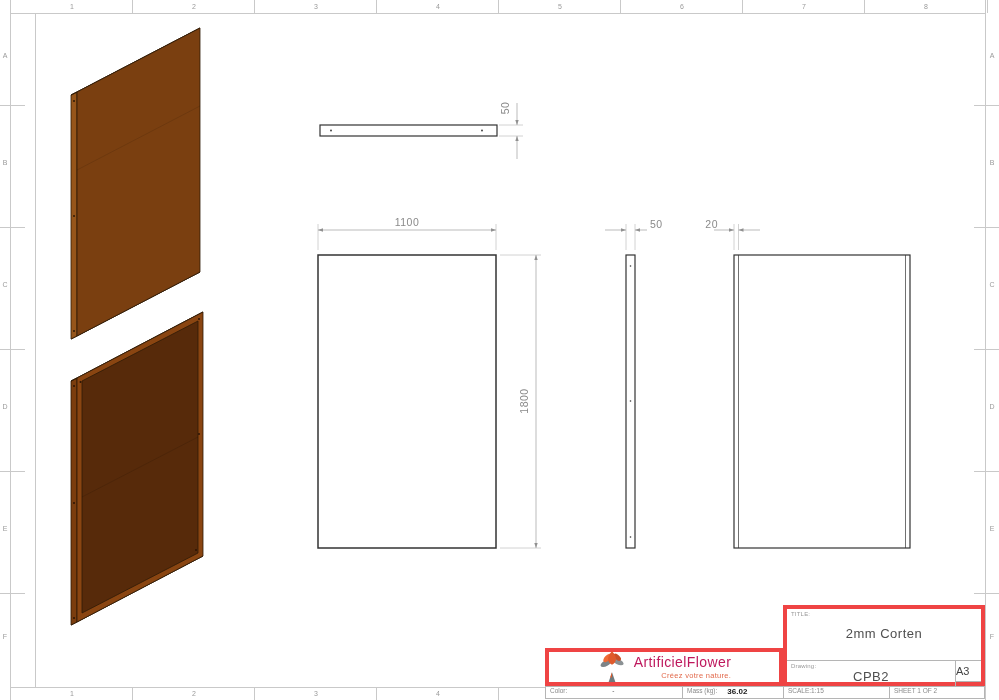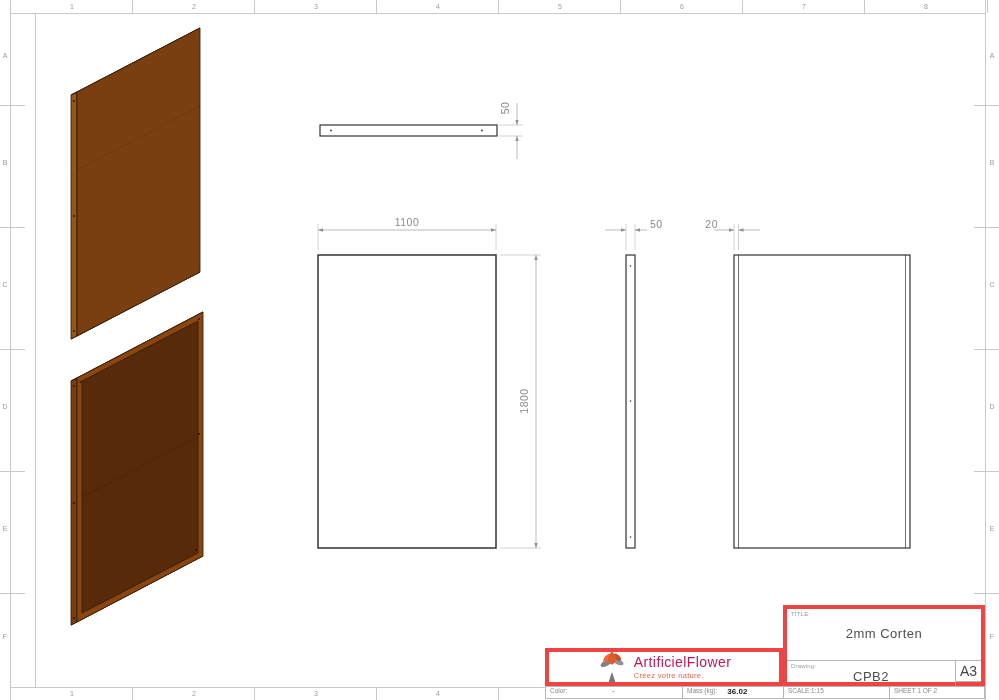--- a/index.html
+++ b/index.html
@@ -21,21 +21,21 @@
   
   .tb{position:absolute;background:#fff;box-sizing:border-box;border:4px solid #ef4444;}
   .tb-label{position:absolute;top:2px;left:4px;font-size:6px;color:#999;letter-spacing:.2px;}
   .tb-big{text-align:center;font-size:13px;color:#4f4f4f;letter-spacing:.5px;}
   .brow{position:absolute;display:flex;background:#fff;box-sizing:border-box;
         font-size:6.5px;color:#8a8a8a;}
   .brow .cell{box-sizing:border-box;border:1px solid #b5b5b5;border-right:none;
         display:flex;padding-left:4px;}
   .brow .cell:last-child{border-right:1px solid #b5b5b5;}
   .logo-name{font-size:14px;color:#be185d;letter-spacing:.4px;}
-  .logo-tag{font-size:7.5px;color:#e2694b;letter-spacing:.3px;text-align:left;margin-top:1px;}
+  .logo-tag{font-size:7.5px;color:#e2694b;letter-spacing:.3px;text-align:right;margin-top:1px;}
   .massval{font-weight:bold;color:#1c1c1c;font-size:8px;margin-left:10px;}
 </style>
 </head>
 <body>
 
 <div class="page">
 
   <svg class="abs" style="left:0;top:0;" width="999" height="700" viewBox="0 0 999 700">
 
     <g stroke-linejoin="round" stroke="#2f1a06" stroke-width="0.8">
@@ -203,21 +203,21 @@
       <span class="tb-label">TITLE:</span>
       <div class="tb-big" style="padding-top:17px;">2mm Corten</div>
     </div>
     <div style="display:flex;height:29px;">
       <div style="flex:1;position:relative;">
         <span class="tb-label">Drawing:</span>
         <div class="tb-big" style="padding-top:8px;">CPB2</div>
       </div>
       <div style="width:26px;">
         <div style="height:21px;border-left:1px solid #b5b5b5;border-bottom:1px solid #b5b5b5;box-sizing:border-box;
-                    text-align:center;font-size:14px;color:#444;line-height:20px;">A3</div>
+                    font-size:11px;color:#444;line-height:20px;">A3</div>
         <div style="height:8px;border-left:1px solid #b5b5b5;box-sizing:border-box;"></div>
       </div>
     </div>
   </div>
 
   <div class="brow" style="left:545px;top:686px;width:440px;height:13px;">
     <div class="cell" style="width:137px;">
       <span>Color:</span>
       <span style="margin-left:45px;color:#555;">-</span>
     </div>

